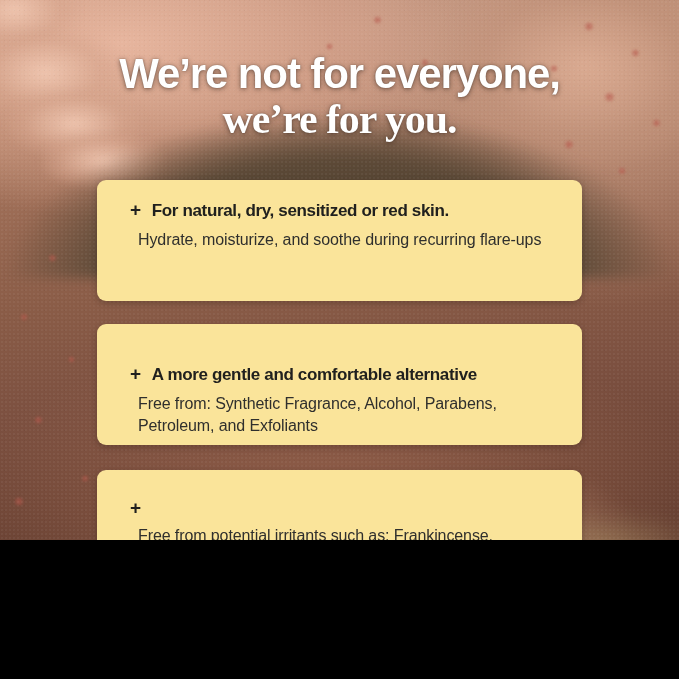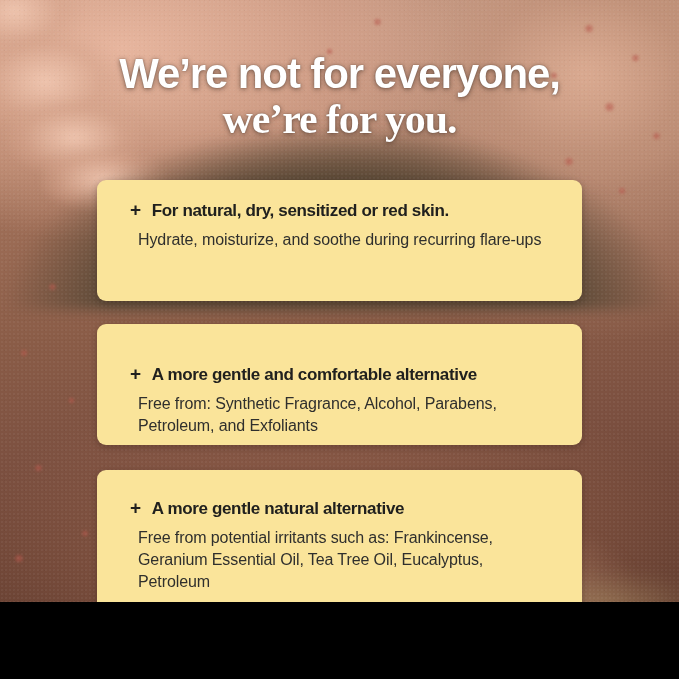--- a/index.html
+++ b/index.html
@@ -3,21 +3,21 @@
 <meta charset="utf-8">
 <style>
   html, body {
     margin: 0;
     padding: 0;
     background: #000;
   }
   .canvas {
     position: relative;
     width: 679px;
-    height: 602px;
+    height: 540px;
     overflow: hidden;
     font-family: "Liberation Sans", sans-serif;
     background: #6b4a38;
   }
 
   
   .bg {
     position: absolute;
     inset: 0;
     overflow: hidden;
@@ -229,19 +229,18 @@
       <div class="card-heading">
         <span class="plus-icon">+</span>
         <span>A more gentle and comfortable alternative</span>
       </div>
       <p class="card-body">Free from: Synthetic Fragrance, Alcohol, Parabens, Petroleum, and Exfoliants</p>
     </div>
 
     <div class="card" id="card-3">
       <div class="card-heading">
         <span class="plus-icon">+</span>
-        <span>A more gentle natural alternative</span>
       </div>
       <p class="card-body">Free from potential irritants such as: Frankincense, Geranium Essential Oil, Tea Tree Oil, Eucalyptus, Petroleum</p>
     </div>
 
   </div>
 </div>
 
 </body></html>

